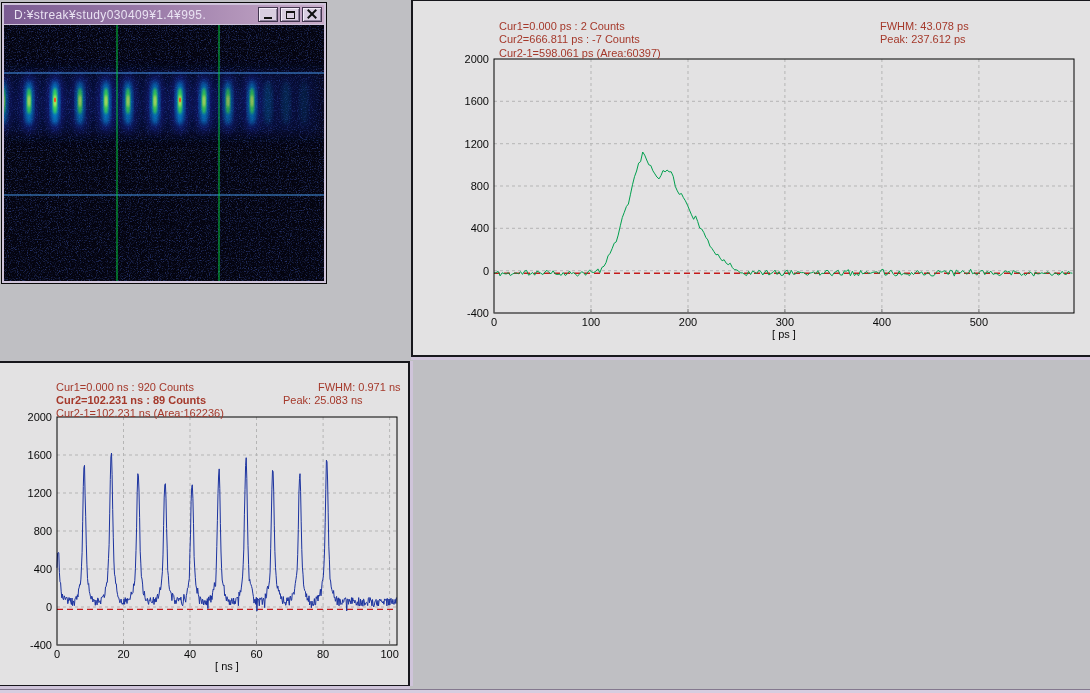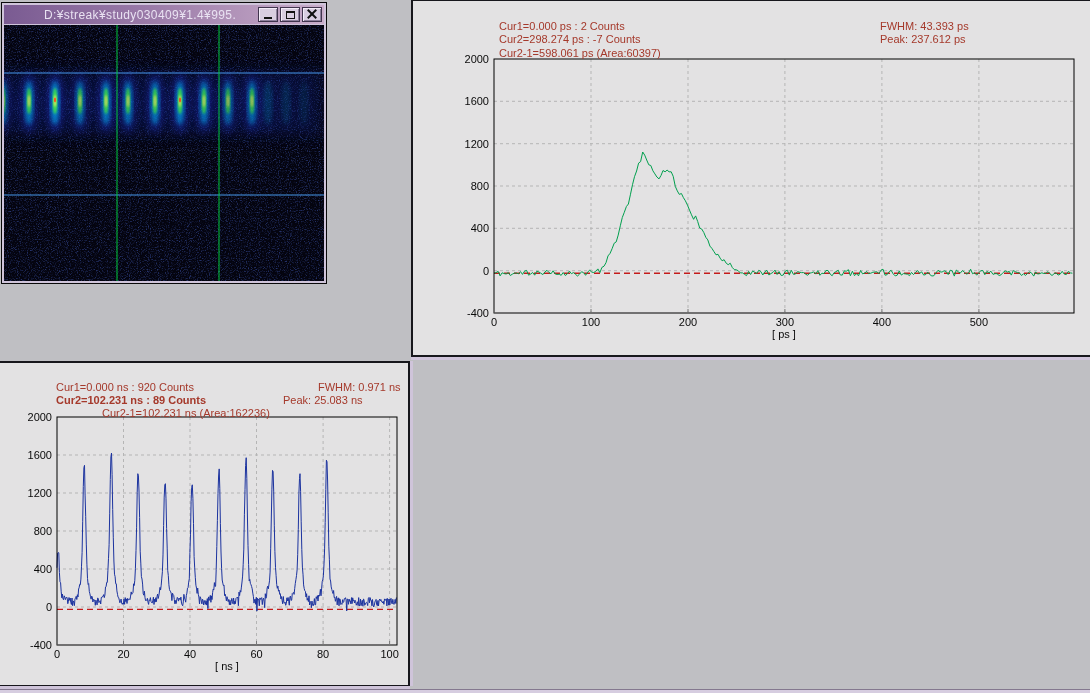--- a/index.html
+++ b/index.html
@@ -19,36 +19,36 @@
     left:0; top:361px; width:408px; height:322px;
     border:1px solid #17171c; border-top-width:2px; border-right-width:2px; border-left:none;
     box-shadow:3px 0 0 #cfc4da, 0 3px 0 #cfc4da;
   }
   .panel svg{position:absolute; left:0; top:0;}
   .readout{
     position:absolute; font-size:11px; line-height:12px; color:#a5392b; white-space:nowrap;
   }
   .panel-tr .r1{left:86px; top:19px;} .panel-tr .r2{left:86px; top:32px;} .panel-tr .r3{left:86px; top:46px;}
   .panel-tr .f1{left:467px; top:19px;} .panel-tr .f2{left:467px; top:32px;}
-  .panel-bl .r1{left:56px; top:18px;} .panel-bl .r2{left:56px; top:31px;font-weight:bold;} .panel-bl .r3{left:56px; top:44px;margin-left:46px;}
+  .panel-bl .r1{left:56px; top:18px;} .panel-bl .r2{left:56px; top:31px;font-weight:bold;} .panel-bl .r3{left:56px; top:44px;}
   .panel-bl .f1{left:283px; top:18px;margin-left:35px;} .panel-bl .f2{left:283px; top:31px;}
   svg text.tick{font-family:"Liberation Sans",sans-serif; font-size:11px; fill:#0a0a0a;}
   svg text.unit{font-family:"Liberation Sans",sans-serif; font-size:11px; fill:#0a0a0a;}
   
   .window{
     position:absolute; left:1px; top:2px;
     background:#cfc4da; border:1px solid #0a0a0a; padding:2px; width:320px;
   }
   .titlebar{
     position:relative; height:19px; margin-bottom:1px;
     background:linear-gradient(90deg,#7a5b92 0%, #9a7aa8 45%, #c9adca 100%);
     display:flex; align-items:center;
   }
   .titlebar .title{
-    color:#e9e2f2; font-size:12px; padding-left:40px; white-space:nowrap; overflow:hidden;
+    color:#e9e2f2; font-size:12px; padding-left:10px; white-space:nowrap; overflow:hidden;
     letter-spacing:0.4px;
   }
   .winbtns{position:absolute; right:2px; top:2px; display:flex; gap:2px;}
   .tbtn{
     width:20px; height:15px; background:#d8cde0; border:1px solid #41354e; box-sizing:border-box;
     box-shadow:inset 1px 1px 0 #f3ecf8, inset -1px -1px 0 #8d7f9c;
     display:flex; align-items:flex-end; justify-content:center; cursor:default;
   }
   .g-min{width:8px; height:2px; background:#111; margin-bottom:2px;}
   .g-max{width:9px; height:8px; border:1px solid #111; border-top-width:2px; margin-bottom:2px; box-sizing:border-box;}
@@ -100,23 +100,23 @@
         <text class="tick" x="76" y="316.0" text-anchor="end">-400</text>
         <text class="tick" x="81.0" y="325" text-anchor="middle">0</text>
         <text class="tick" x="178.0" y="325" text-anchor="middle">100</text>
         <text class="tick" x="275.0" y="325" text-anchor="middle">200</text>
         <text class="tick" x="371.9" y="325" text-anchor="middle">300</text>
         <text class="tick" x="468.9" y="325" text-anchor="middle">400</text>
         <text class="tick" x="565.9" y="325" text-anchor="middle">500</text>
         <text class="unit" x="371" y="337" text-anchor="middle">[ ps ]</text>
       </svg>
     <div class="readout r1">Cur1=0.000 ps : 2 Counts</div>
-    <div class="readout r2">Cur2=298.274 ps : -7 Counts</div>
+    <div class="readout r2">Cur2=666.811 ps : -7 Counts</div>
     <div class="readout r3">Cur2-1=598.061 ps (Area:60397)</div>
-    <div class="readout f1">FWHM: 43.393 ps</div>
+    <div class="readout f1">FWHM: 43.078 ps</div>
     <div class="readout f2">Peak: 237.612 ps</div>
   </div>
 
   <div class="panel panel-bl">
     <svg id="plot1" width="408" height="322" viewBox="0 0 408 322">
         <line x1="57" y1="92.0" x2="397" y2="92.0" stroke="#b5b5b5" stroke-dasharray="3,3"></line>
         <line x1="57" y1="130.0" x2="397" y2="130.0" stroke="#b5b5b5" stroke-dasharray="3,3"></line>
         <line x1="57" y1="168.0" x2="397" y2="168.0" stroke="#b5b5b5" stroke-dasharray="3,3"></line>
         <line x1="57" y1="206.0" x2="397" y2="206.0" stroke="#b5b5b5" stroke-dasharray="3,3"></line>
         <line x1="57" y1="244.0" x2="397" y2="244.0" stroke="#b5b5b5" stroke-dasharray="3,3"></line>

